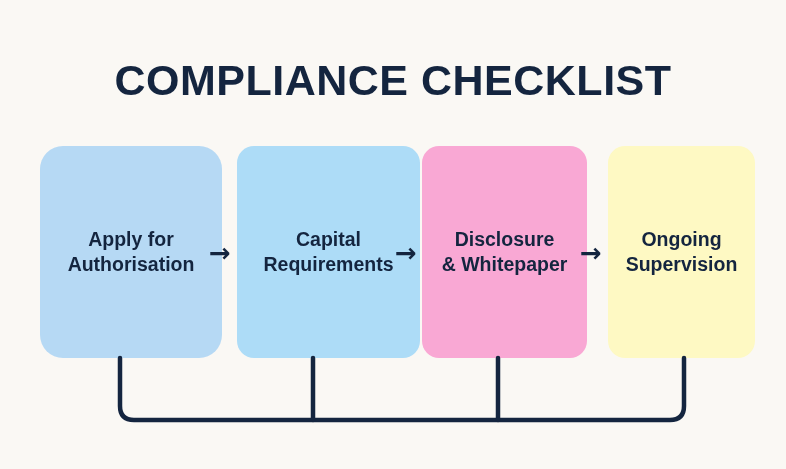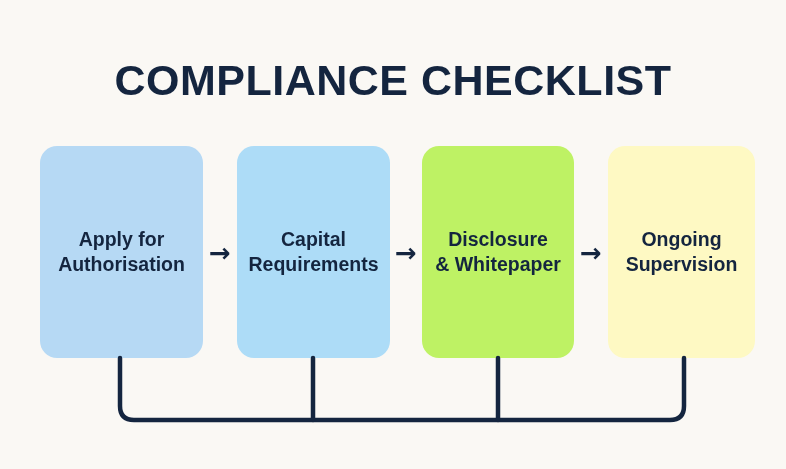--- a/index.html
+++ b/index.html
@@ -73,31 +73,31 @@
     pointer-events: none;
   }
 </style>
 </head>
 <body style="background: rgb(250, 248, 244);">
 
 <div id="canvas" style="background: rgb(250, 248, 244);">
 
   <div id="page-title" style="color: rgb(20, 37, 63);">COMPLIANCE CHECKLIST</div>
 
-  <div class="step-box" id="step-box-1" style="left: 40px; width: 163px; background: rgb(182, 217, 244);">
+  <div class="step-box" id="step-box-1" style="left: 40px; width: 182px; background: rgb(182, 217, 244); border-radius: 23px;">
     <div class="step-label">Apply for
 Authorisation</div>
   </div>
 
-  <div class="step-box" id="step-box-2" style="left: 237px; width: 153px; background: rgb(173, 220, 247);">
+  <div class="step-box" id="step-box-2" style="left: 237px; width: 183px; background: rgb(173, 220, 247);">
     <div class="step-label">Capital
 Requirements</div>
   </div>
 
-  <div class="step-box" id="step-box-3" style="left: 422px; width: 152px; background: #bef264;">
+  <div class="step-box" id="step-box-3" style="left: 422px; width: 165px; background: #f9a8d4;">
     <div class="step-label">Disclosure
 &amp; Whitepaper</div>
   </div>
 
   <div class="step-box" id="step-box-4" style="left: 608px; width: 147px; background: #fef9c3;">
     <div class="step-label">Ongoing
 Supervision</div>
   </div>
 
   <div class="step-arrow" id="step-arrow-1" style="left: 205px;">→</div>

